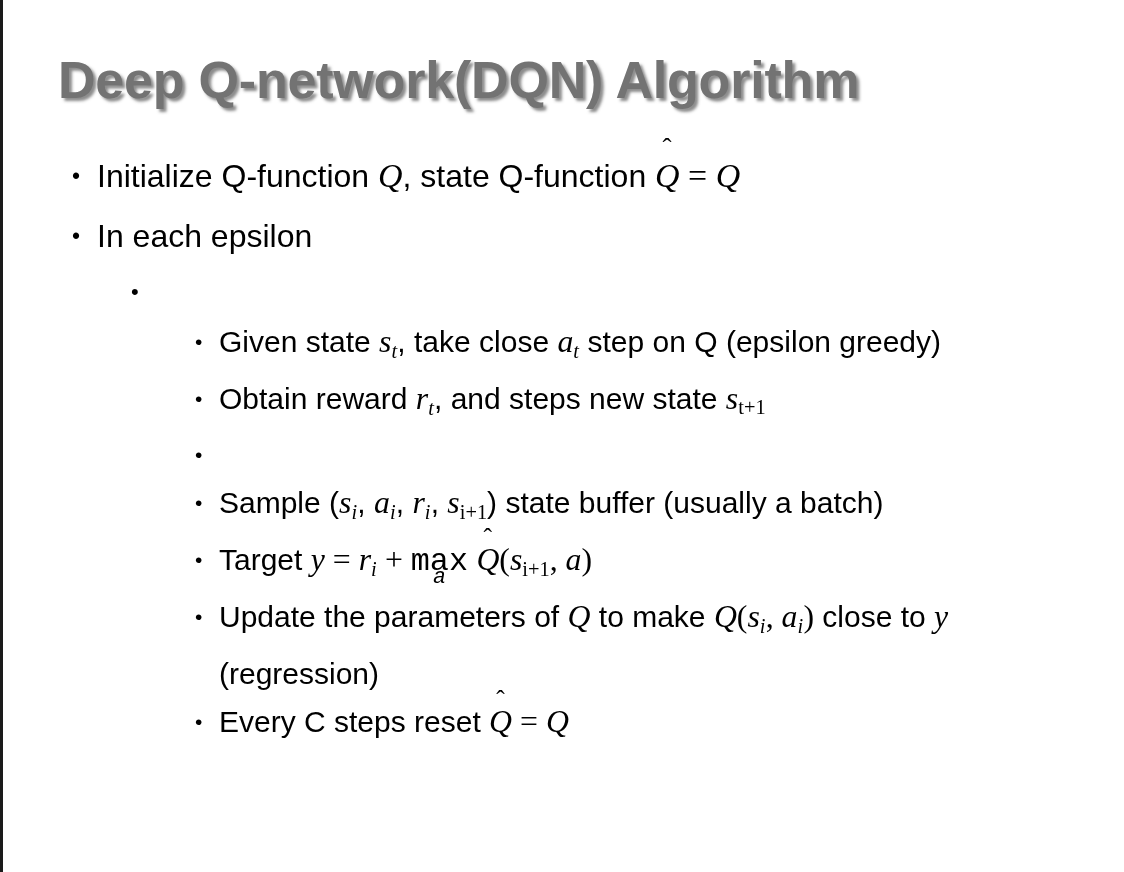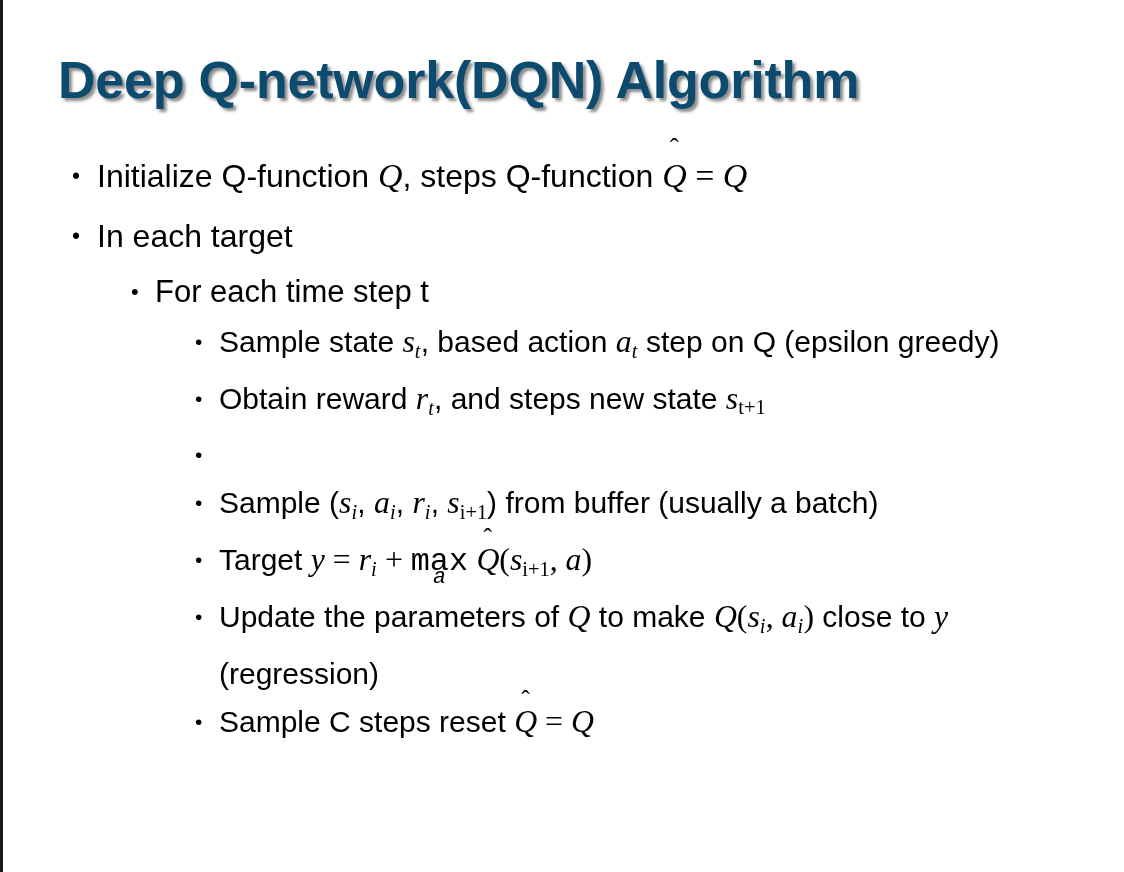--- a/index.html
+++ b/index.html
@@ -28,21 +28,21 @@
     background: #1a1a1a;
   }
 
   
   #slide-title {
     position: absolute;
     left: 58px;
     top: 50px;
     font-size: 52px;
     font-weight: 700;
-    color: #0c4a6e;
+    color: #737373;
     letter-spacing: -0.2px;
     white-space: nowrap;
     text-shadow: 3px 3px 3px rgba(120,120,120,0.85);
   }
 
   
   #body-list {
     position: absolute;
     left: 0;
     top: 146px;
@@ -156,52 +156,51 @@
 
 <div id="slide">
 
   <div id="slide-left-edge"></div>
 
   <div id="slide-title">Deep Q-network(DQN) Algorithm</div>
 
   <div id="body-list">
       <div class="bullet-row lvl1">
         <span class="bullet-mark">•</span>
-        <span class="bullet-text"><span>Initialize Q-function </span><span class="mathvar">Q</span><span>, steps Q-function </span><span class="hatvar">Q<span class="hat">ˆ</span></span><span class="mathop"> = </span><span class="mathvar">Q</span></span>
+        <span class="bullet-text"><span>Initialize Q-function </span><span class="mathvar">Q</span><span>, state Q-function </span><span class="hatvar">Q<span class="hat">ˆ</span></span><span class="mathop"> = </span><span class="mathvar">Q</span></span>
       </div>
       <div class="bullet-row lvl1">
         <span class="bullet-mark">•</span>
-        <span class="bullet-text"><span>In each target</span></span>
+        <span class="bullet-text"><span>In each epsilon</span></span>
       </div>
       <div class="bullet-row lvl2">
         <span class="bullet-mark">•</span>
-        <span class="bullet-text"><span>For each time step t</span></span>
-      </div>
-      <div class="bullet-row lvl3">
-        <span class="bullet-mark">•</span>
-        <span class="bullet-text"><span>Sample state </span><span class="mathvar">s</span><span class="msub">t</span><span>, based action </span><span class="mathvar">a</span><span class="msub">t</span><span> step on Q (epsilon greedy)</span></span>
+      </div>
+      <div class="bullet-row lvl3">
+        <span class="bullet-mark">•</span>
+        <span class="bullet-text"><span>Given state </span><span class="mathvar">s</span><span class="msub">t</span><span>, take close </span><span class="mathvar">a</span><span class="msub">t</span><span> step on Q (epsilon greedy)</span></span>
       </div>
       <div class="bullet-row lvl3">
         <span class="bullet-mark">•</span>
         <span class="bullet-text"><span>Obtain reward </span><span class="mathvar">r</span><span class="msub">t</span><span>, and steps new state </span><span class="mathvar">s</span><span class="msub-up">t+1</span></span>
       </div>
       <div class="bullet-row lvl3">
         <span class="bullet-mark">•</span>
       </div>
       <div class="bullet-row lvl3">
         <span class="bullet-mark">•</span>
-        <span class="bullet-text"><span>Sample (</span><span class="mathvar">s</span><span class="msub">i</span><span>, </span><span class="mathvar">a</span><span class="msub">i</span><span>, </span><span class="mathvar">r</span><span class="msub">i</span><span>, </span><span class="mathvar">s</span><span class="msub-up">i+1</span><span>) from buffer (usually a batch)</span></span>
+        <span class="bullet-text"><span>Sample (</span><span class="mathvar">s</span><span class="msub">i</span><span>, </span><span class="mathvar">a</span><span class="msub">i</span><span>, </span><span class="mathvar">r</span><span class="msub">i</span><span>, </span><span class="mathvar">s</span><span class="msub-up">i+1</span><span>) state buffer (usually a batch)</span></span>
       </div>
       <div class="bullet-row lvl3">
         <span class="bullet-mark">•</span>
         <span class="bullet-text"><span>Target </span><span class="mathvar">y</span><span class="mathop"> = </span><span class="mathvar">r</span><span class="msub">i</span><span class="mathop"> + </span><span class="maxop">max<span class="under">a</span></span><span> </span><span class="hatvar">Q<span class="hat">ˆ</span></span><span class="mathop">(</span><span class="mathvar">s</span><span class="msub-up">i+1</span><span class="mathop">, </span><span class="mathvar">a</span><span class="mathop">)</span></span>
       </div>
       <div class="bullet-row lvl3">
         <span class="bullet-mark">•</span>
         <span class="bullet-text"><span>Update the parameters of </span><span class="mathvar">Q</span><span> to make </span><span class="mathvar">Q</span><span class="mathop">(</span><span class="mathvar">s</span><span class="msub">i</span><span class="mathop">, </span><span class="mathvar">a</span><span class="msub">i</span><span class="mathop">)</span><span> close to </span><span class="mathvar">y</span><span> (regression)</span></span>
       </div>
       <div class="bullet-row lvl3">
         <span class="bullet-mark">•</span>
-        <span class="bullet-text"><span>Sample C steps reset </span><span class="hatvar">Q<span class="hat">ˆ</span></span><span class="mathop"> = </span><span class="mathvar">Q</span></span>
+        <span class="bullet-text"><span>Every C steps reset </span><span class="hatvar">Q<span class="hat">ˆ</span></span><span class="mathop"> = </span><span class="mathvar">Q</span></span>
       </div>
     </div>
 
 </div>
 
 </body></html>

